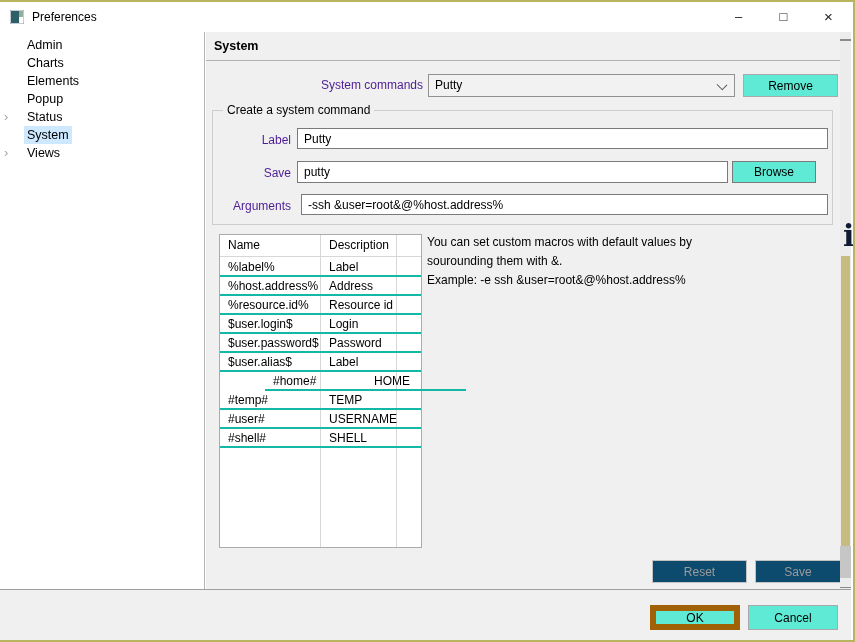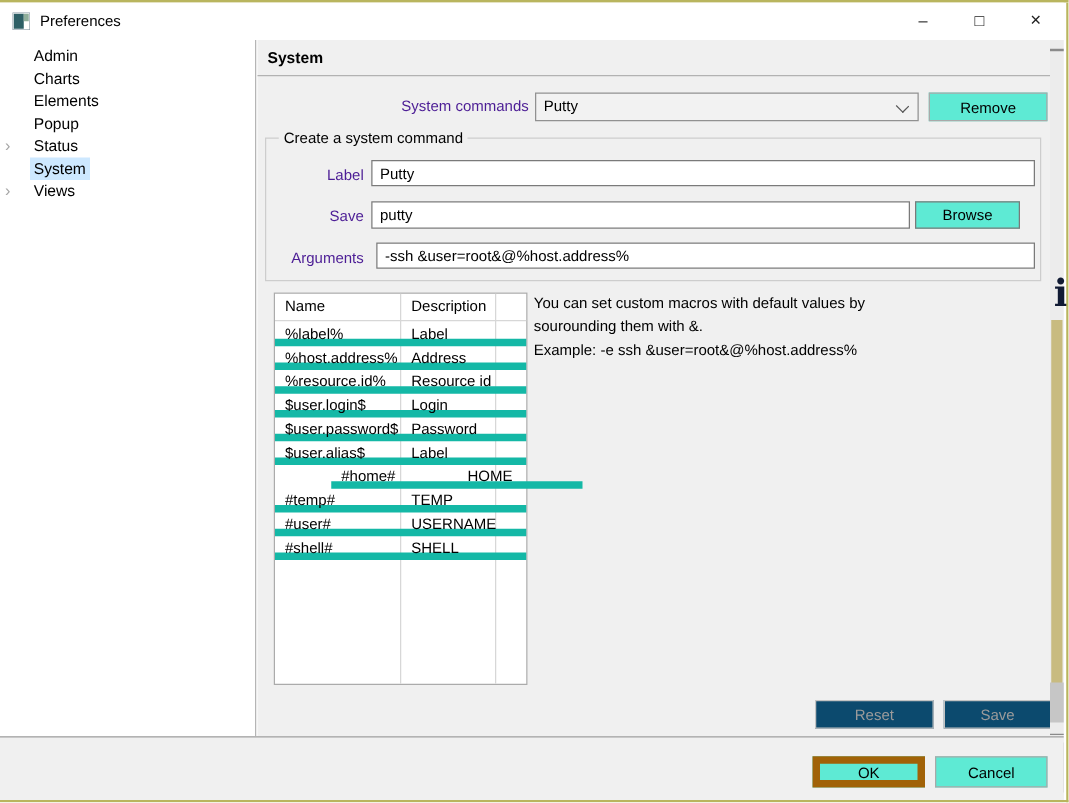--- a/index.html
+++ b/index.html
@@ -47,21 +47,21 @@
               font-size:12px; color:#000; display:block; }
   .tbox { position:absolute; background:#ffffff; border:1px solid #7a7a7a; font-size:12px; color:#000;
           padding:0 6px; font-family:"Liberation Sans", sans-serif; }
 
   
   .mtable { position:absolute; left:13px; top:202px; width:203px; height:314px; background:#ffffff;
             border:1px solid #ababab; }
   .mtable .vline { position:absolute; top:0; width:1px; height:100%; background:#d7d7d7; }
   .mtable .hdr { position:absolute; left:0; top:0; width:100%; height:22px; border-bottom:1px solid #d7d7d7; }
   .mtable .hdr span { position:absolute; top:3px; font-size:12px; color:#000; }
-  .mrow { position:absolute; left:0; width:100%; height:19px; border-bottom:6px solid #14b8a6; }
+  .mrow { position:absolute; left:0; width:100%; height:19px; border-bottom:2px solid #14b8a6; }
   .mrow span { position:absolute; top:2px; font-size:12px; color:#000; white-space:nowrap; }
   .cell-name { left:8px; } .cell-desc { left:109px; }
 
   .help { position:absolute; left:221px; top:201px; width:350px; font-size:12px; color:#000; line-height:19px; }
 
   
   .footer { position:absolute; left:0; top:587px; width:851px; height:53px; background:#f0f0f0;
             border-top:1px solid #9f9f9f; }
   .btn.ok { border:6px solid #a16207; }
 

